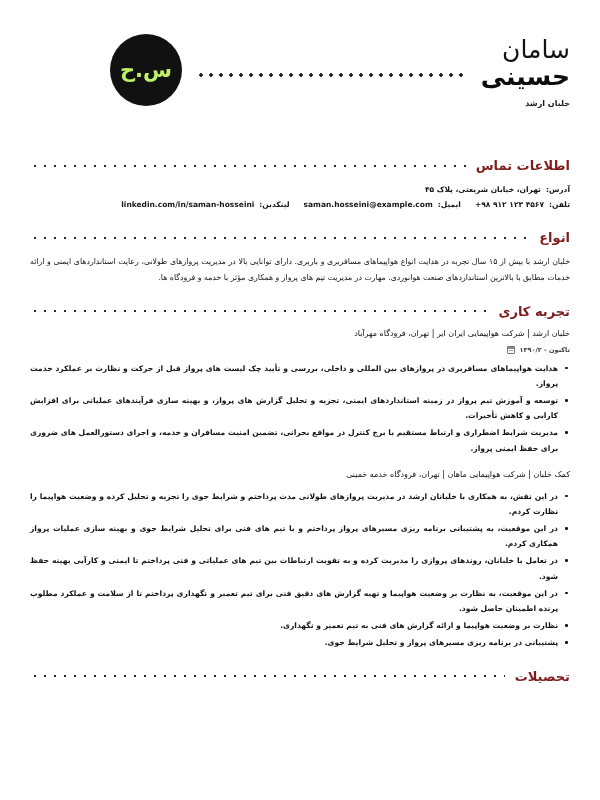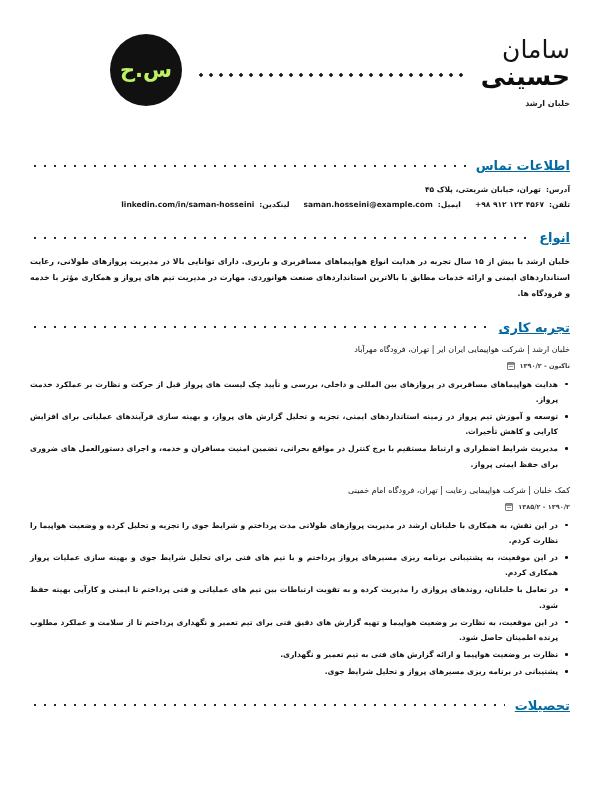--- a/index.html
+++ b/index.html
@@ -119,25 +119,24 @@
   .section-head {
     display: flex;
     flex-direction: row;
     align-items: center;
     width: 100%;
   }
 
   .section-title {
     font-size: 13px;
     font-weight: 800;
-    color: #0369a1;
+    color: #7f1d1d;
     white-space: nowrap;
     order: 1;
     letter-spacing: 0px;
-    text-decoration: underline;
   }
 
   .section-dots {
     flex: 1;
     height: 4px;
     margin-right: 10px;
     margin-left: 0;
     order: 2;
     background-image: radial-gradient(circle, #2a2a2a 1.3px, rgba(0,0,0,0) 1.5px);
     background-size: 10px 4px;
@@ -187,21 +186,21 @@
     font-weight: 600;
   }
 
   
   .summary-text {
     font-size: 7.8px;
     line-height: 2.05;
     color: #131313;
     text-align: justify;
     text-align-last: right;
-    font-weight: 700;
+    font-weight: 400;
   }
 
   
   .entry { margin-top: 2px; }
   .entry + .entry { margin-top: 13px; }
 
   .entry-title {
     font-size: 8px;
     font-weight: 400;
     color: #111111;
@@ -371,25 +370,21 @@
           <span class="cal-icon"></span>
         </div>
         <ul class="bullets">
           <li>هدایت هواپیماهای مسافربری در پروازهای بین المللی و داخلی، بررسی و تأیید چک لیست های پرواز قبل از حرکت و نظارت بر عملکرد خدمت پرواز.</li>
           <li>توسعه و آموزش تیم پرواز در زمینه استانداردهای ایمنی، تجزیه و تحلیل گزارش های پرواز، و بهینه سازی فرآیندهای عملیاتی برای افزایش کارایی و کاهش تأخیرات.</li>
           <li>مدیریت شرایط اضطراری و ارتباط مستقیم با برج کنترل در مواقع بحرانی، تضمین امنیت مسافران و خدمه، و اجرای دستورالعمل های ضروری برای حفظ ایمنی پرواز.</li>
         </ul>
       </div>
 
       <div class="entry">
-        <div class="entry-title">کمک خلبان | شرکت هواپیمایی رعایت | تهران، فرودگاه امام خمینی</div>
-        <div class="entry-meta">
-          <span class="entry-date">۱۳۸۵/۲ - ۱۳۹۰/۲</span>
-          <span class="cal-icon"></span>
-        </div>
+        <div class="entry-title">کمک خلبان | شرکت هواپیمایی ماهان | تهران، فرودگاه خدمه خمینی</div>
         <ul class="bullets">
           <li>در این نقش، به همکاری با خلبانان ارشد در مدیریت پروازهای طولانی مدت پرداختم و شرایط جوی را تجزیه و تحلیل کرده و وضعیت هواپیما را نظارت کردم.</li>
           <li>در این موقعیت، به پشتیبانی برنامه ریزی مسیرهای پرواز پرداختم و با تیم های فنی برای تحلیل شرایط جوی و بهینه سازی عملیات پرواز همکاری کردم.</li>
           <li>در تعامل با خلبانان، روندهای پروازی را مدیریت کرده و به تقویت ارتباطات بین تیم های عملیاتی و فنی پرداختم تا ایمنی و کارآیی بهینه حفظ شود.</li>
           <li>در این موقعیت، به نظارت بر وضعیت هواپیما و تهیه گزارش های دقیق فنی برای تیم تعمیر و نگهداری پرداختم تا از سلامت و عملکرد مطلوب پرنده اطمینان حاصل شود.</li>
           <li>نظارت بر وضعیت هواپیما و ارائه گزارش های فنی به تیم تعمیر و نگهداری.</li>
           <li>پشتیبانی در برنامه ریزی مسیرهای پرواز و تحلیل شرایط جوی.</li>
         </ul>
       </div>
 

